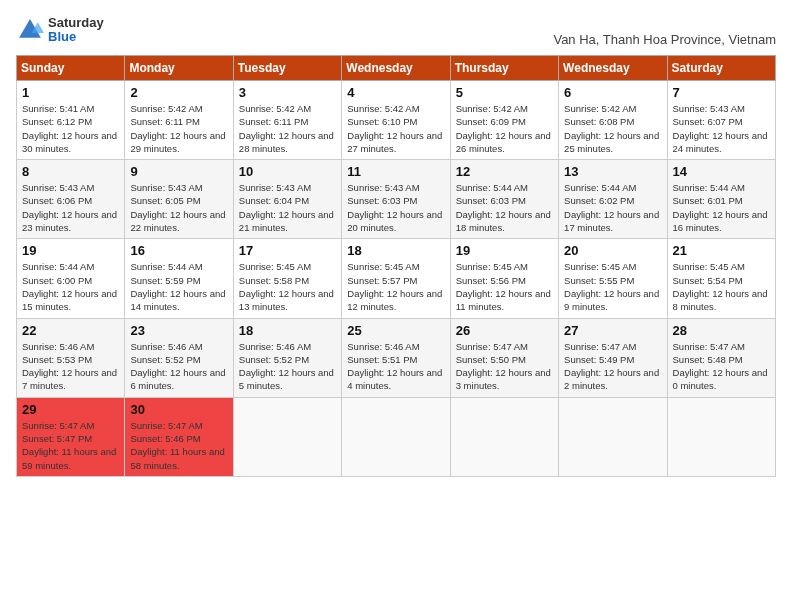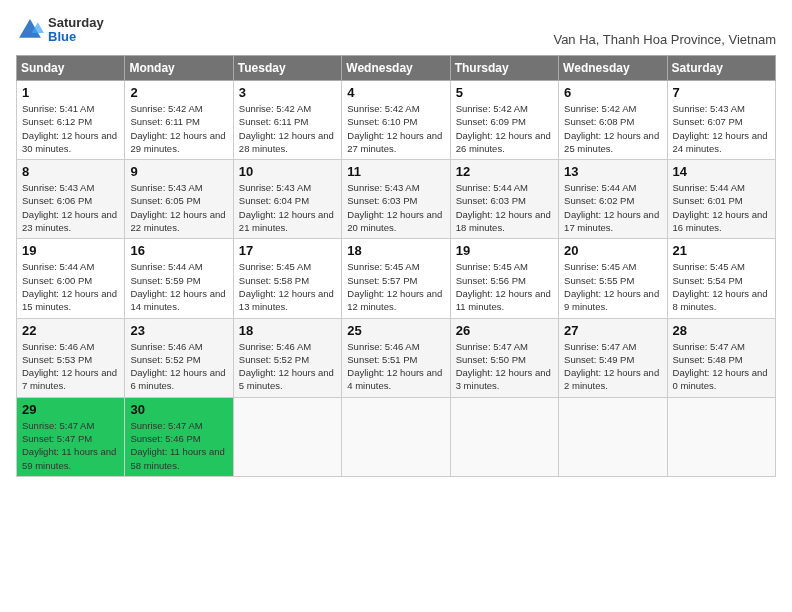--- a/index.html
+++ b/index.html
@@ -52,21 +52,21 @@
       font-size: 13px;
       color: #444;
       margin-top: 16px;
     }
     .calendar {
       width: 100%;
       border-collapse: collapse;
       font-size: 10.5px;
     }
     .calendar th {
-      background: #737373;
+      background: #c2410c;
       color: #fff;
       padding: 5px 4px;
       text-align: left;
       font-size: 12px;
       font-weight: bold;
       border: 1px solid #aaa;
     }
     .calendar td {
       vertical-align: top;
       padding: 4px 5px;
@@ -87,21 +87,21 @@
     }
     .day-detail {
       font-size: 9.5px;
       color: #333;
       line-height: 1.4;
     }
     .empty-cell {
       background: #f9f9f9 !important;
     }
     .calendar tbody tr:last-child td {
-      background: #22c55e;
+      background: #ef4444;
     }
   </style>
 </head>
 <body>
 
 <div class="header">
   <div class="logo">
     <svg class="logo-icon" viewBox="0 0 36 36">
       <polygon points="18,4 32,28 4,28" fill="#1565C0" opacity="0.85"></polygon>
       <polygon points="28,8 36,22 20,22" fill="#42A5F5" opacity="0.7"></polygon>

